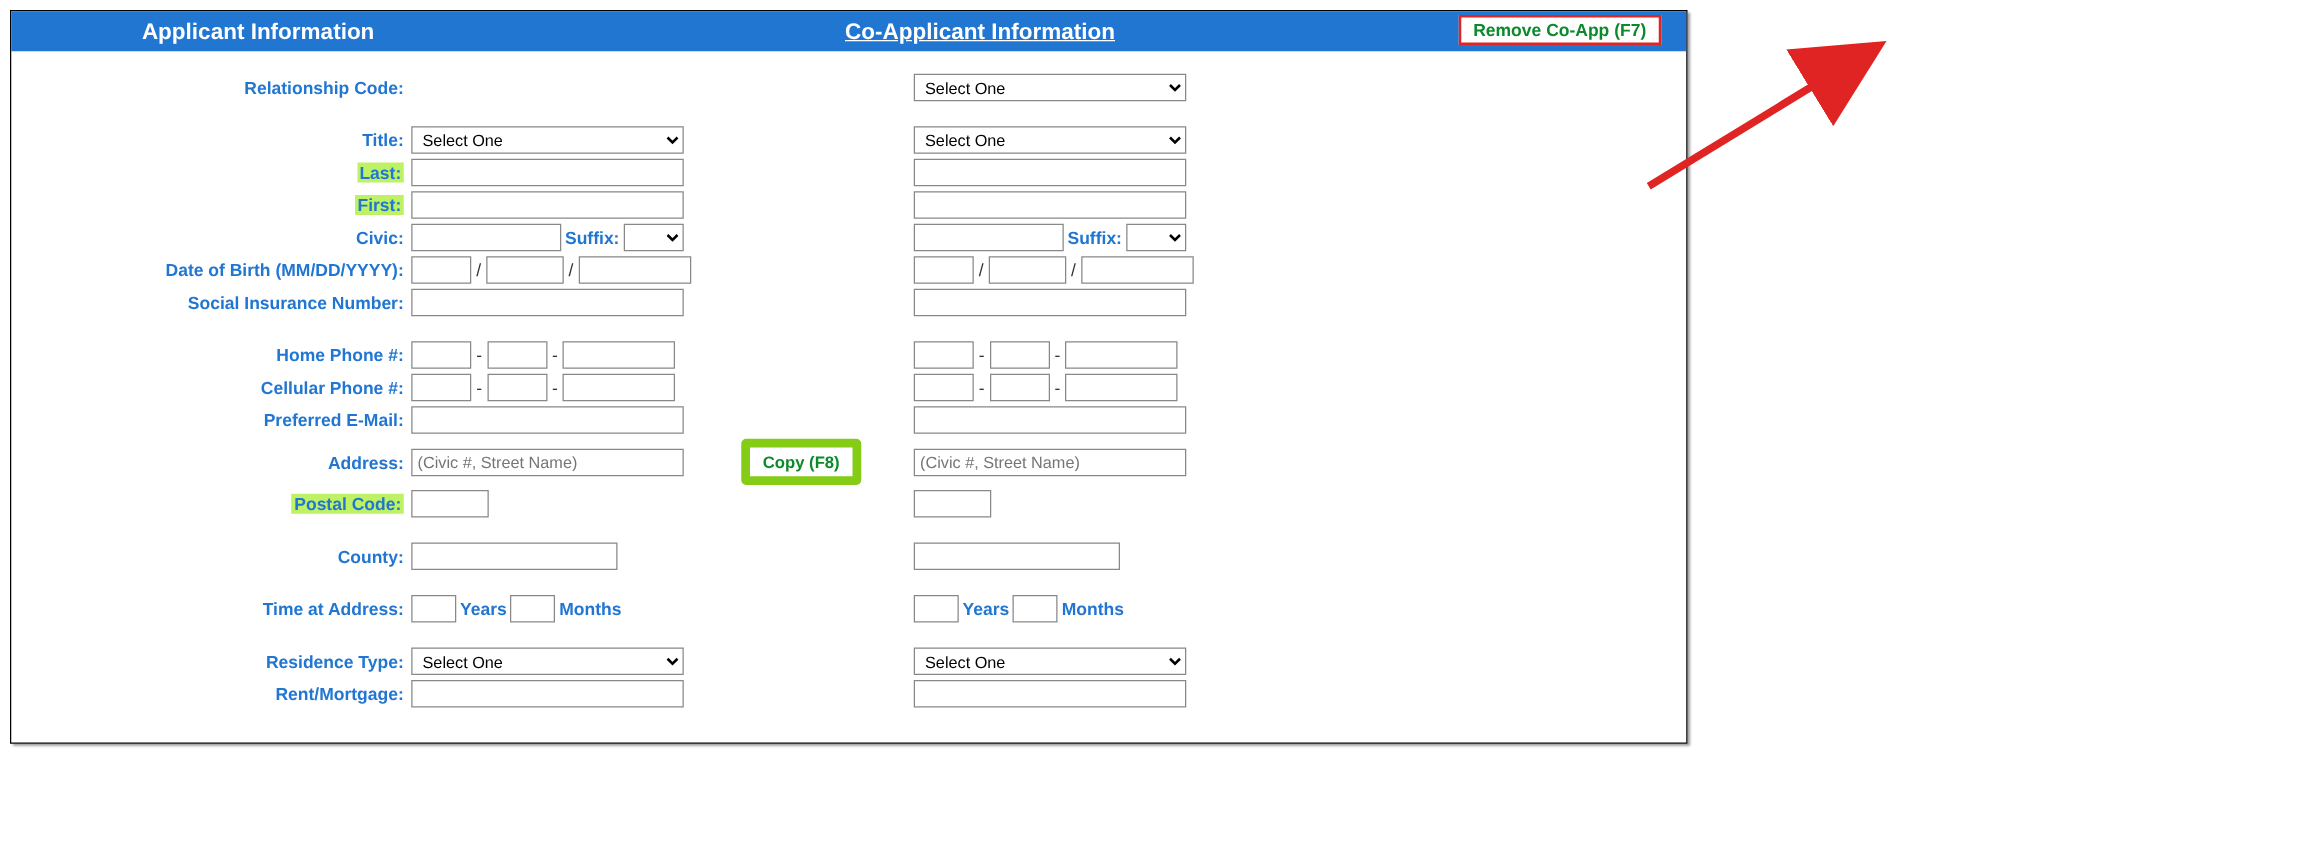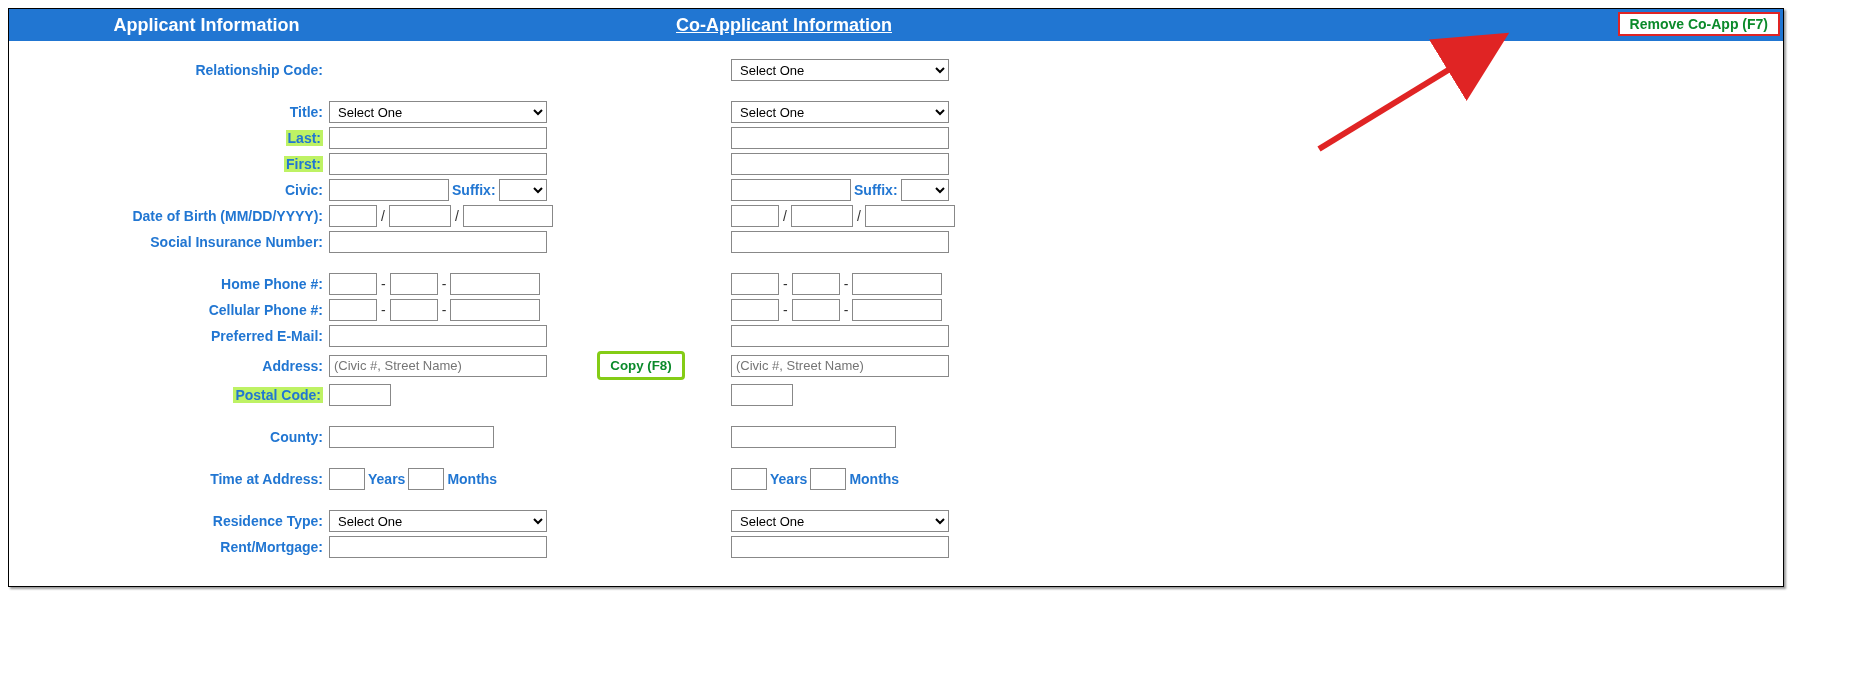--- a/index.html
+++ b/index.html
@@ -3,41 +3,41 @@
 <meta charset="utf-8">
 <style>
   * { box-sizing: border-box; margin: 0; padding: 0; }
   body {
     font-family: "Segoe UI", Arial, sans-serif;
     font-size: 14px;
     background: #fff;
     padding: 8px;
   }
   .container {
-    width: 1776px;
+    width: 1342px;
     border: 1px solid #000;
     box-shadow: 2px 2px 2px rgba(0,0,0,.4);
     background: #fff;
     position: relative;
   }
   .header-bar {
     display: flex;
     background: #2176d2;
     color: #fff;
     font-weight: 700;
     font-size: 18px;
     align-items: center;
     height: 32px;
     position: relative;
   }
   .header-left  { flex: 0 0 395px; text-align: center; }
   .header-right { flex: 0 0 488px; text-align: right; text-decoration: underline; }
   .remove-btn {
     position: absolute;
-    right: 3px; top: 3px;
+    right: 20px; top: 3px;
     background: #fff;
     color: #0a8a2a;
     font-weight: 700;
     border: 2px solid #e02424;
     padding: 2px 10px;
     font-size: 14px;
     cursor: pointer;
   }
   .form-body { padding: 18px 10px 24px 8px; position: relative; }
   .row {
@@ -69,21 +69,21 @@
   .w-sel  { width: 218px; }
   .w-120  { width: 120px; }
   .w-62   { width: 62px; }
   .w-48   { width: 48px; }
   .w-36   { width: 36px; }
   .w-90   { width: 90px; }
   .w-165  { width: 165px; }
   .seg-lbl { color:#2176d2; font-weight:700; margin: 0 3px; }
   .dash { color:#333; margin:0 4px; }
   .copy-btn {
-    border: 3px solid #84cc16;
+    border: 7px solid #84cc16;
     background: #fff;
     color: #0a8a2a;
     font-weight: 700;
     padding: 4px 10px;
     border-radius: 4px;
     cursor: pointer;
   }
   .arrow {
     position: absolute;
     pointer-events: none;

